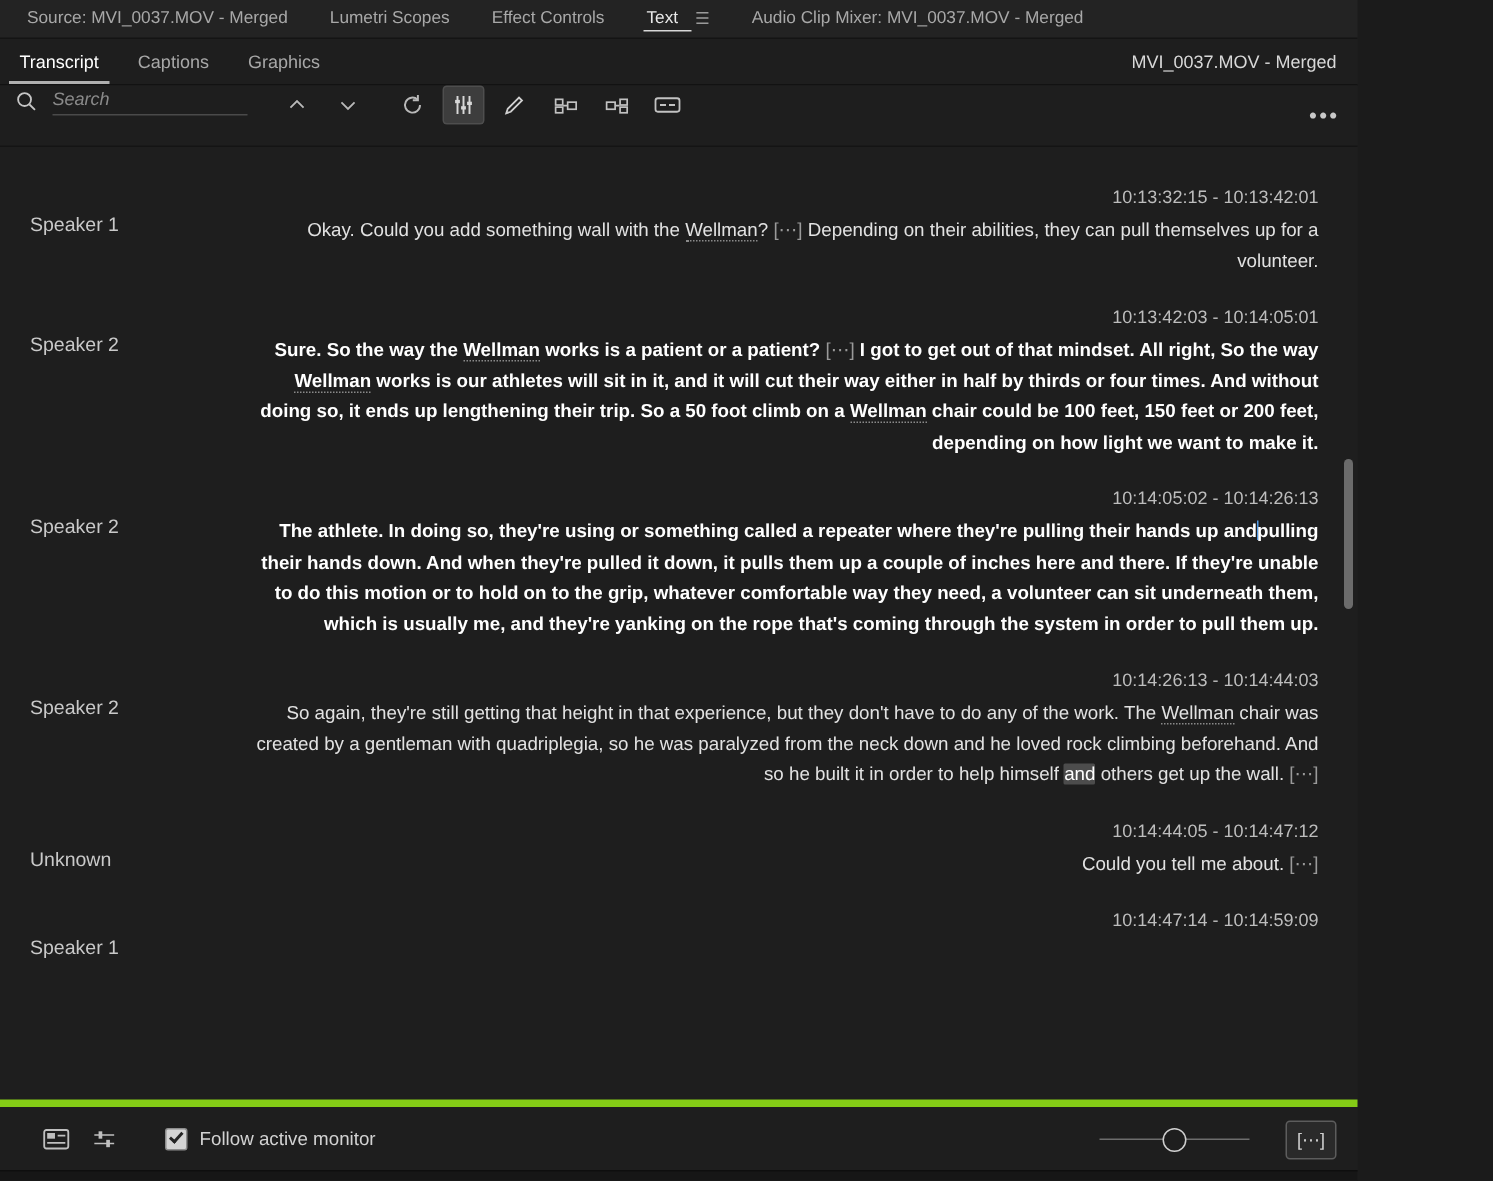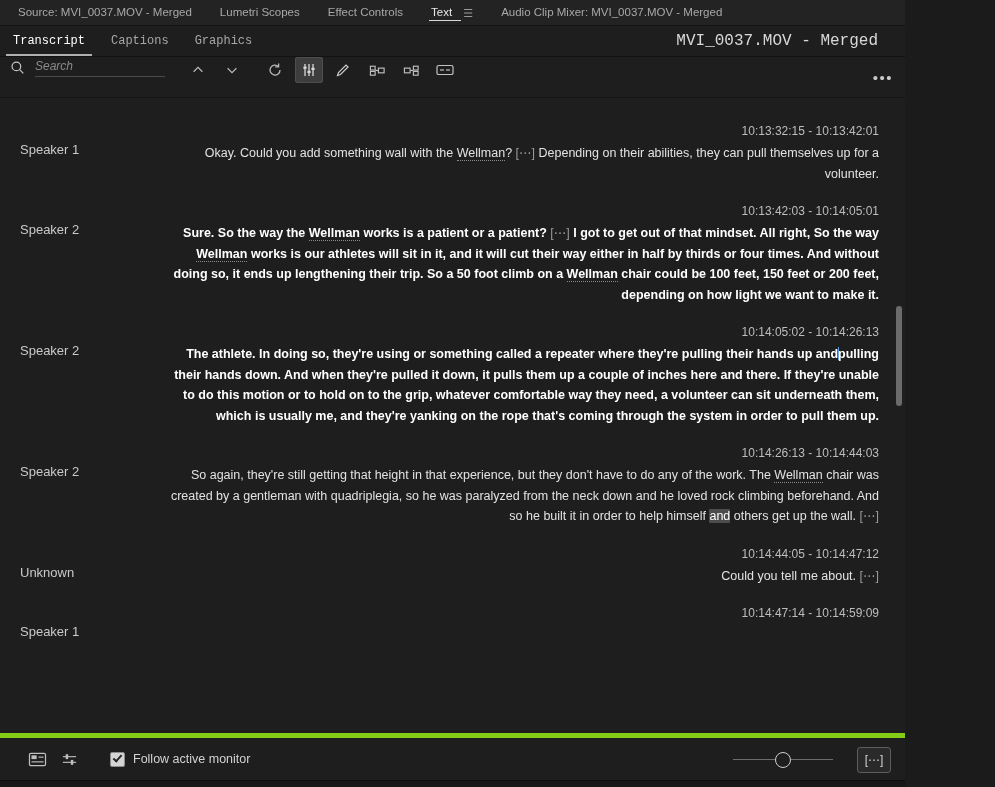--- a/index.html
+++ b/index.html
@@ -73,21 +73,20 @@
   
   .sub-tabs {
     height: 30px;
     background: #1e1e1e;
     display: flex;
     align-items: center;
     font-size: 12px;
     border-bottom: 1px solid #121212;
     flex: none;
     position: relative;
-    font-family: Liberation Mono, monospace;
   }
   .sub-tab {
     padding: 0 13px;
     height: 30px;
     line-height: 30px;
     color: #a8a8a8;
     position: relative;
   }
   .sub-tab.active {
     color: #ffffff;
@@ -96,25 +95,25 @@
     content: "";
     position: absolute;
     left: 6px;
     right: 6px;
     bottom: 0;
     height: 2px;
     background: #b0b0b0;
   }
   .clip-title {
     position: absolute;
-    right: 27px;
+    right: 14px;
     top: 0;
     height: 30px;
     line-height: 30px;
-    font-size: 16px;
+    font-size: 12px;
     color: #d8d8d8;
   }
 
   
   .toolbar {
     height: 40px;
     background: #1e1e1e;
     display: flex;
     align-items: flex-start;
     flex: none;

